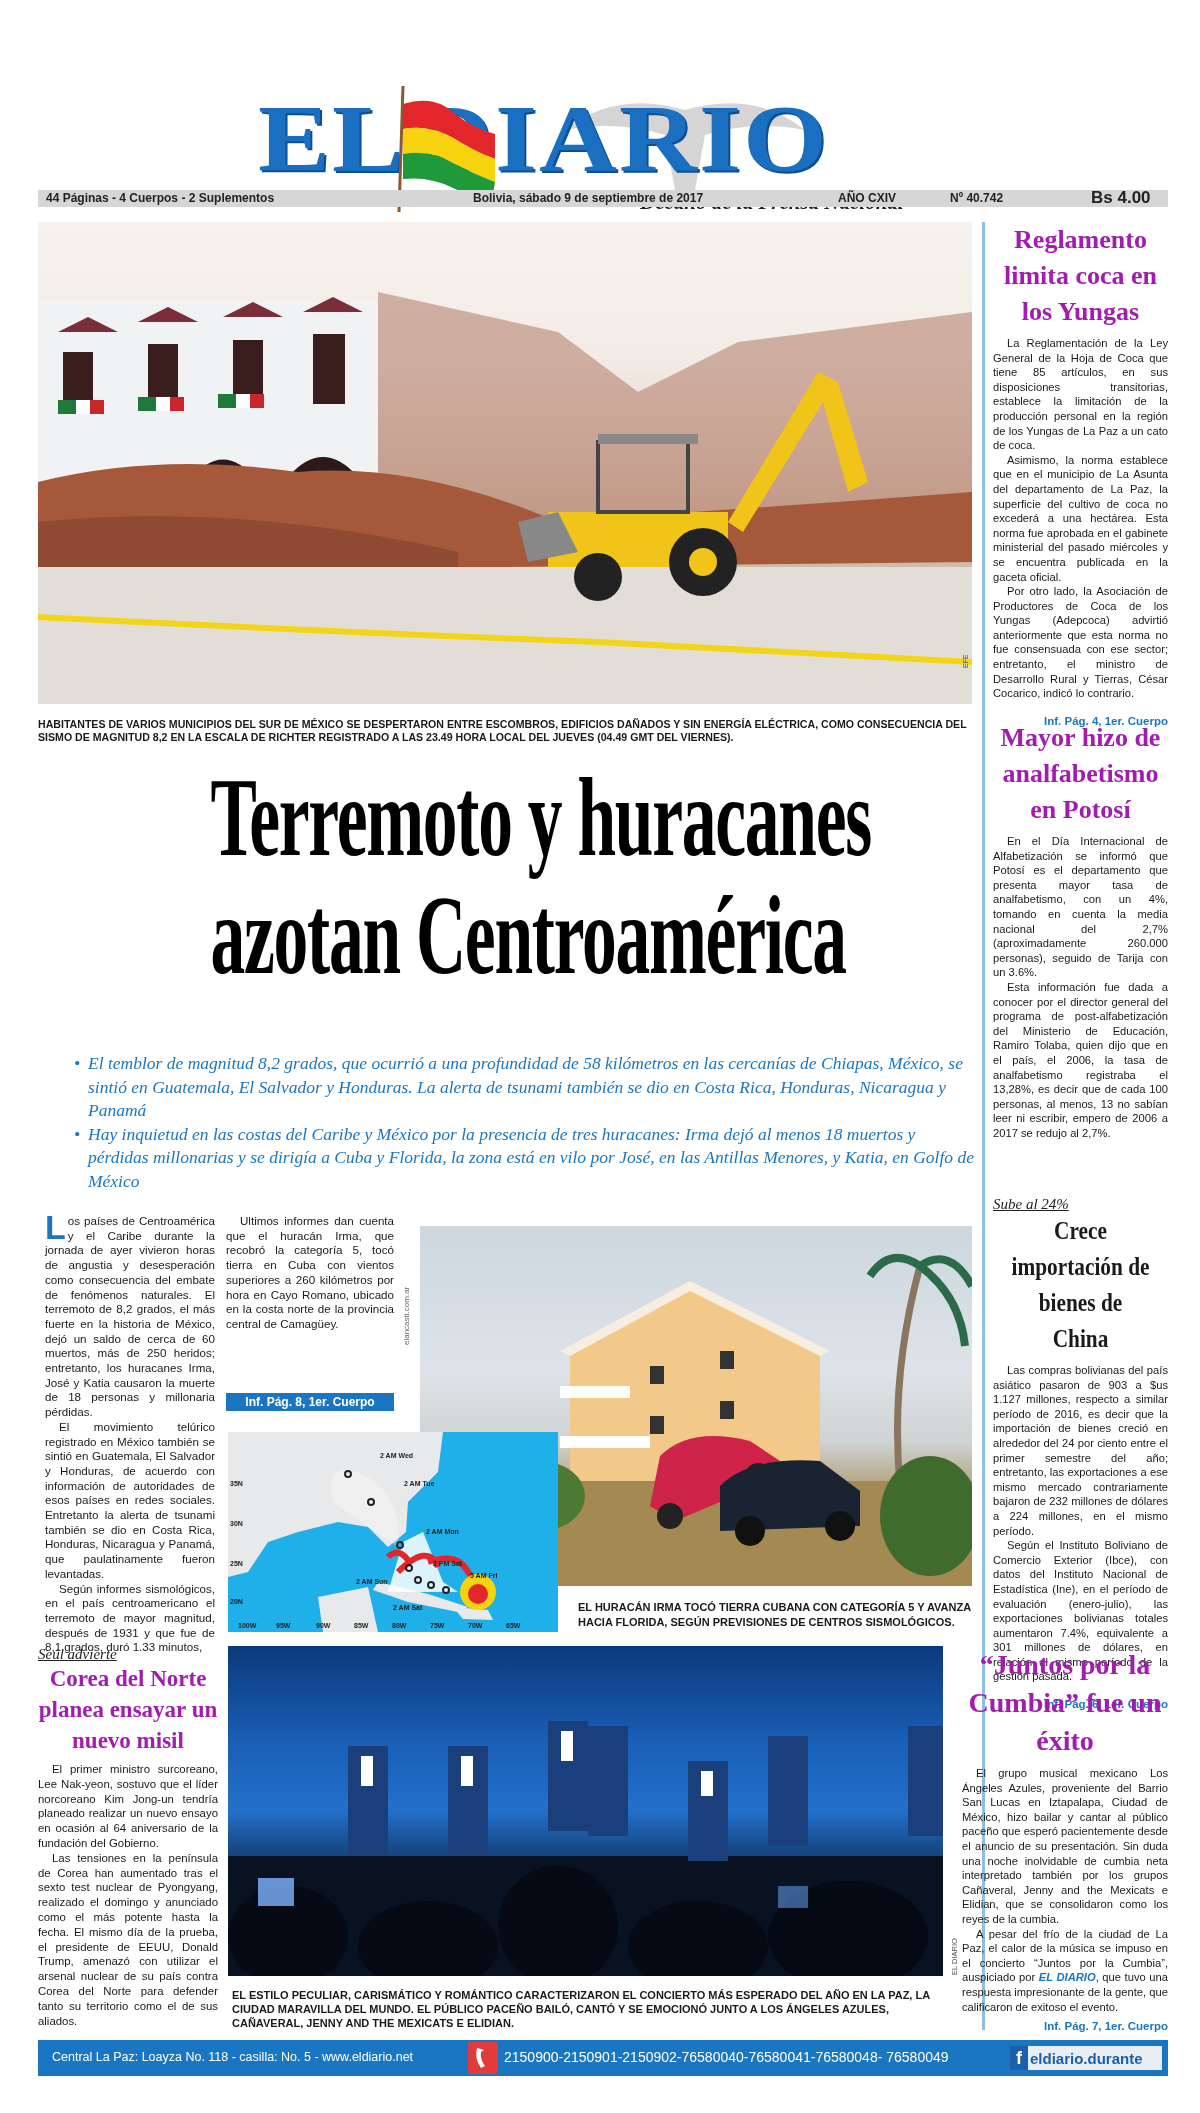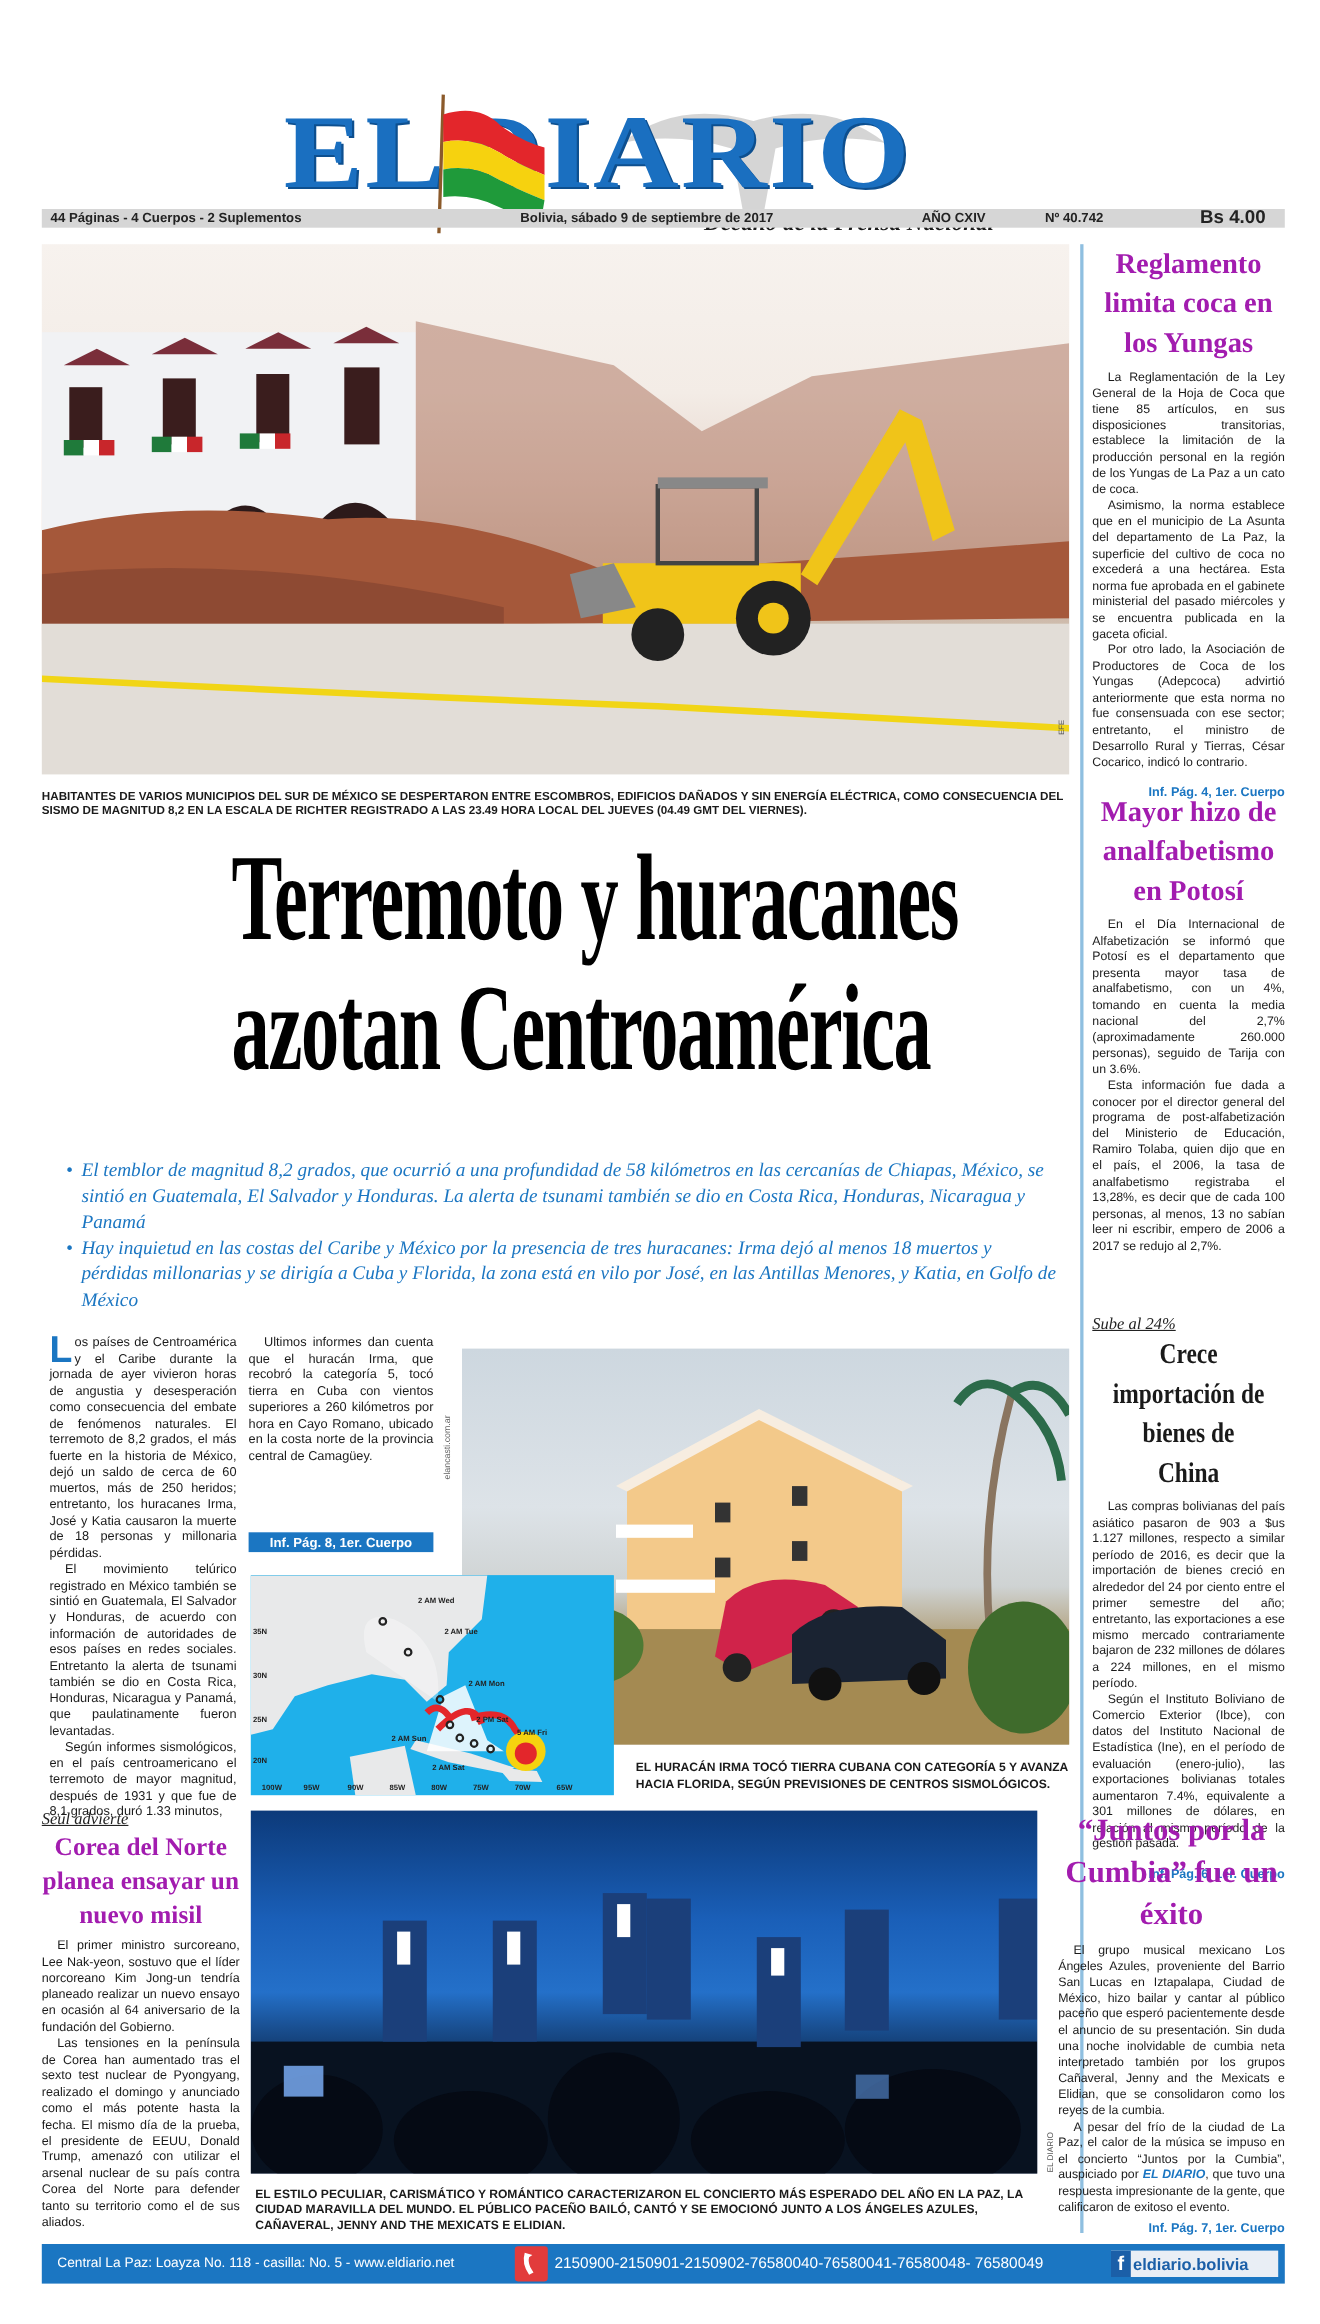--- a/index.html
+++ b/index.html
@@ -32,21 +32,21 @@
 
   
   #photo1 { left: 38px; top: 222px; width: 934px; height: 482px; overflow: hidden; background: linear-gradient(180deg, #f7f2ee 0%, #f3ece6 28%, #e8d8cf 45%, #d9c4b6 58%, #cdb8a8 70%, #dcd5ce 82%, #e6e1dc 100%); }
   #caption1 { left: 38px; top: 718px; width: 940px; font-size: 10.6px; font-weight: bold; line-height: 13px; text-transform: uppercase; }
 
   
   #headline { left: 30px; top: 758px; width: 950px; font-family: "Liberation Serif", serif; font-weight: bold; font-size: 112px; line-height: 118px; text-align: center; color: #000; letter-spacing: -2px; }
   #headline div { transform: scaleX(0.62); transform-origin: center; white-space: nowrap; }
 
   
-  #bullets { left: 60px; top: 1052px; width: 900px; font-family: "Liberation Serif", serif; font-style: italic; font-size: 17.5px; line-height: 23.5px; color: #1b76c2; }
+  #bullets { left: 74px; top: 1052px; width: 900px; font-family: "Liberation Serif", serif; font-style: italic; font-size: 17.5px; line-height: 23.5px; color: #1b76c2; }
   #bullets .b { position: relative; padding-left: 14px; margin-bottom: 0; }
   #bullets .b::before { content: "\2022"; position: absolute; left: 0; top: 0; color: #1b76c2; }
 
   
   .col { position: absolute; font-size: 11.6px; line-height: 14.7px; text-align: justify; }
   .col p { margin: 0; text-indent: 14px; }
   #col1 { left: 45px; top: 1214px; width: 170px; }
   #col2 { left: 226px; top: 1214px; width: 168px; }
   .dropcap { float: left; font-size: 34px; line-height: 26px; color: #1b76c2; font-weight: bold; margin-right: 2px; }
   #col1 p:first-child { text-indent: 0; }
@@ -331,15 +331,15 @@
 
 <div id="footer" class="abs">
   <span class="addr">Central La Paz: Loayza No. 118 - casilla: No. 5 - www.eldiario.net</span>
   <div id="phone-icon">
     <svg width="30" height="32" viewBox="0 0 30 32">
         <path d="M9 6 Q6 16 13 26 L17 24 L14 19 Q12 14 13 10 L16 8 Z" fill="#ffffff"></path>
       </svg>
   </div>
   <span class="phones">2150900-2150901-2150902-76580040-76580041-76580048- 76580049</span>
   <div id="fb">
-    <span class="f">f</span><span>eldiario.bolivia</span>
+    <span class="f">f</span><span>eldiario.durante</span>
   </div>
 </div>
 
 </body></html>

